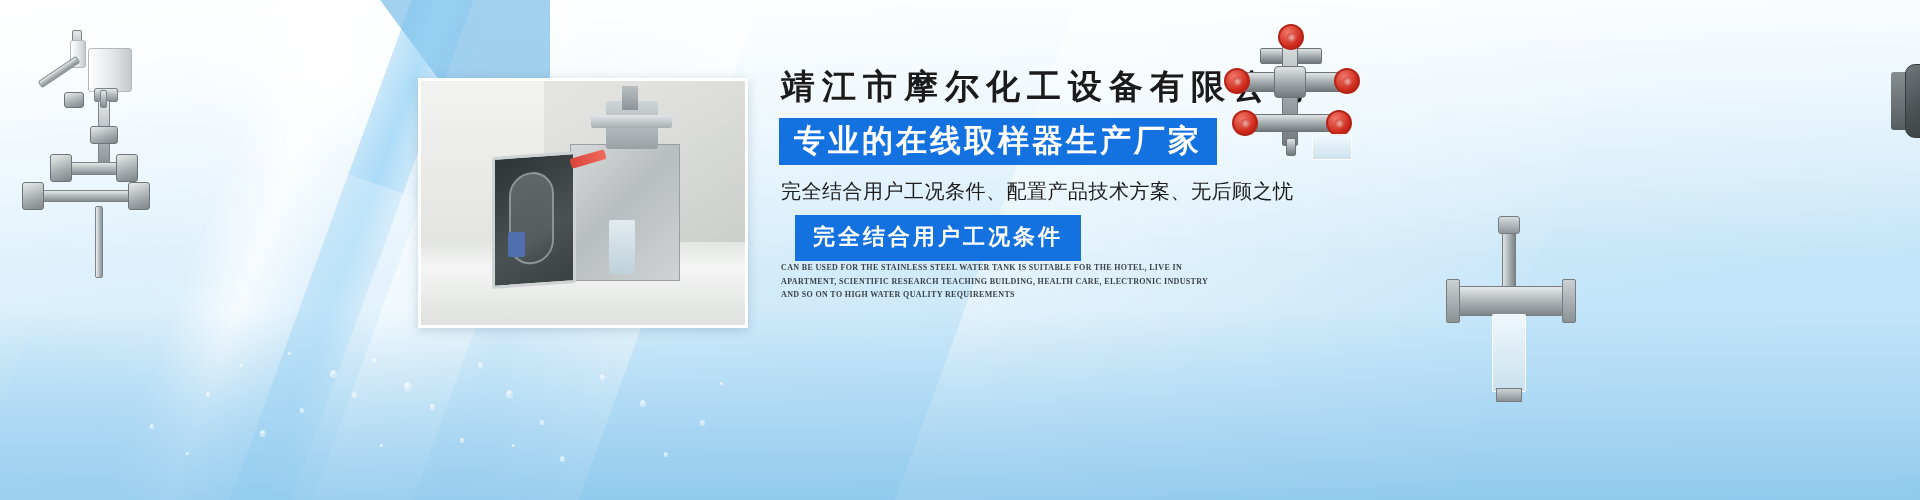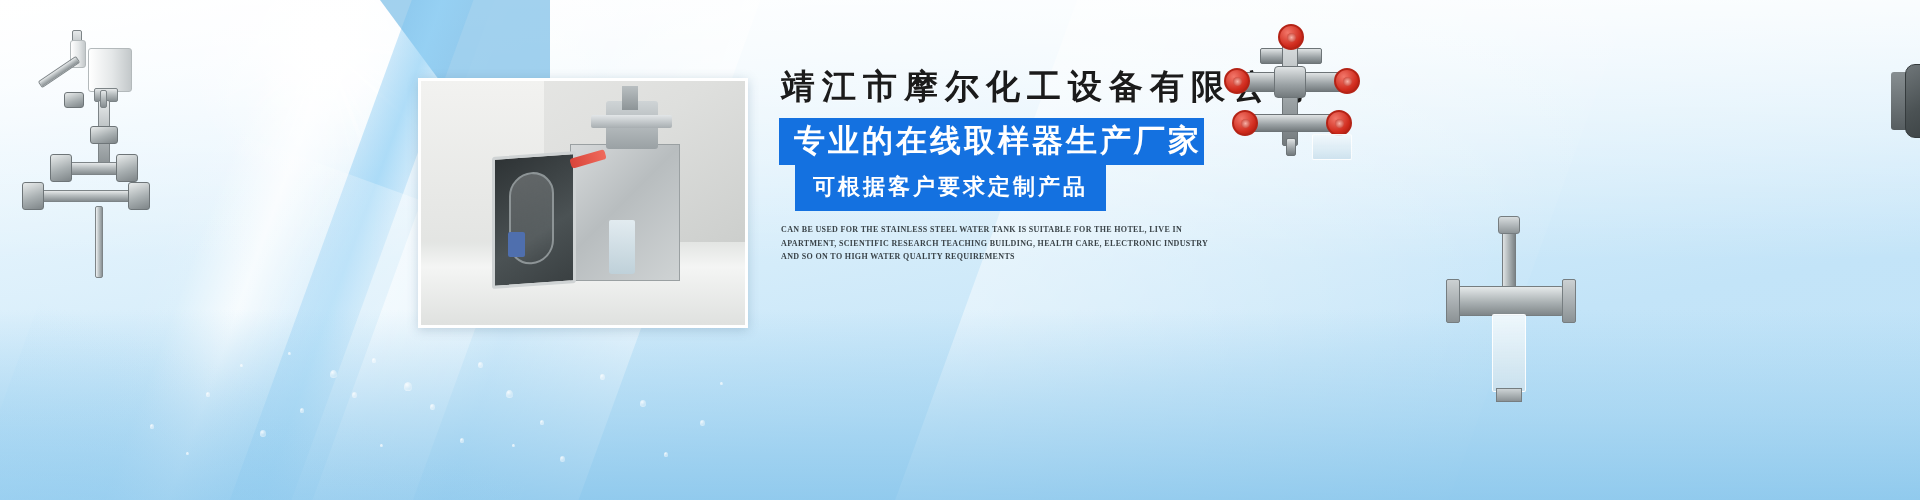--- a/index.html
+++ b/index.html
@@ -143,35 +143,35 @@
 
   .hl {
     display:inline-block;
     background:#1471e0;
     color:#ffffff;
     font-weight:700;
     white-space:nowrap;
   }
   .hl1 {
     font-size:31px; letter-spacing:3px;
-    padding:6px 2px 8px 15px;
+    padding:6px 15px 8px 15px;
     line-height:1.08;
   }
   .subline {
     font-size:20px; color:#1c1c1c; letter-spacing:.5px;
     white-space:nowrap; line-height:1;
     margin:16px 0 14px 2px; font-weight:400;
   }
   .hl2 {
     font-size:22px; letter-spacing:3px; font-weight:700;
     padding:7px 18px 9px 18px;
     margin-left:16px;
   }
   .eng {
-    margin-top:12px; margin-left:2px;
+    margin-left:2px;
     width:430px;
     font-family:"Liberation Serif", serif;
     font-size:8px; line-height:1.65; letter-spacing:.35px;
     color:#3a4348; font-weight:600;
     text-transform:uppercase;
   }
 
   
   .prod { position:absolute; }
 
@@ -361,22 +361,23 @@
     <div class="ph-bottle"></div>
     <div class="ph-blue"></div>
   </div>
 
   <div class="text-block">
 
     <div class="company">靖江市摩尔化工设备有限公司</div>
 
     <div><span class="hl hl1">专业的在线取样器生产厂家</span></div>
 
-
-    <div><span class="hl hl2">可根据客户要求定制产品</span></div>
+    <div class="subline">完全结合用户工况条件、配置产品技术方案、无后顾之忧</div>
+
+    <div><span class="hl hl2">完全结合用户工况条件</span></div>
 
     <div class="eng">CAN BE USED FOR THE STAINLESS STEEL WATER TANK IS SUITABLE FOR THE HOTEL, LIVE IN APARTMENT, SCIENTIFIC RESEARCH TEACHING BUILDING, HEALTH CARE, ELECTRONIC INDUSTRY AND SO ON TO HIGH WATER QUALITY REQUIREMENTS</div>
   </div>
 
   <div class="prod p-tree">
     <div class="tree-body" style="left:44px; top:10px;  width:62px; height:16px;"></div>
     <div class="tree-body" style="left:66px; top:0px;   width:16px; height:108px;"></div>
     <div class="tree-body" style="left:22px; top:34px;  width:106px;height:20px;"></div>
     <div class="tree-body" style="left:30px; top:76px;  width:92px; height:18px;"></div>
     <div class="tree-body" style="left:58px; top:28px;  width:32px; height:32px; border-radius:4px;"></div>

